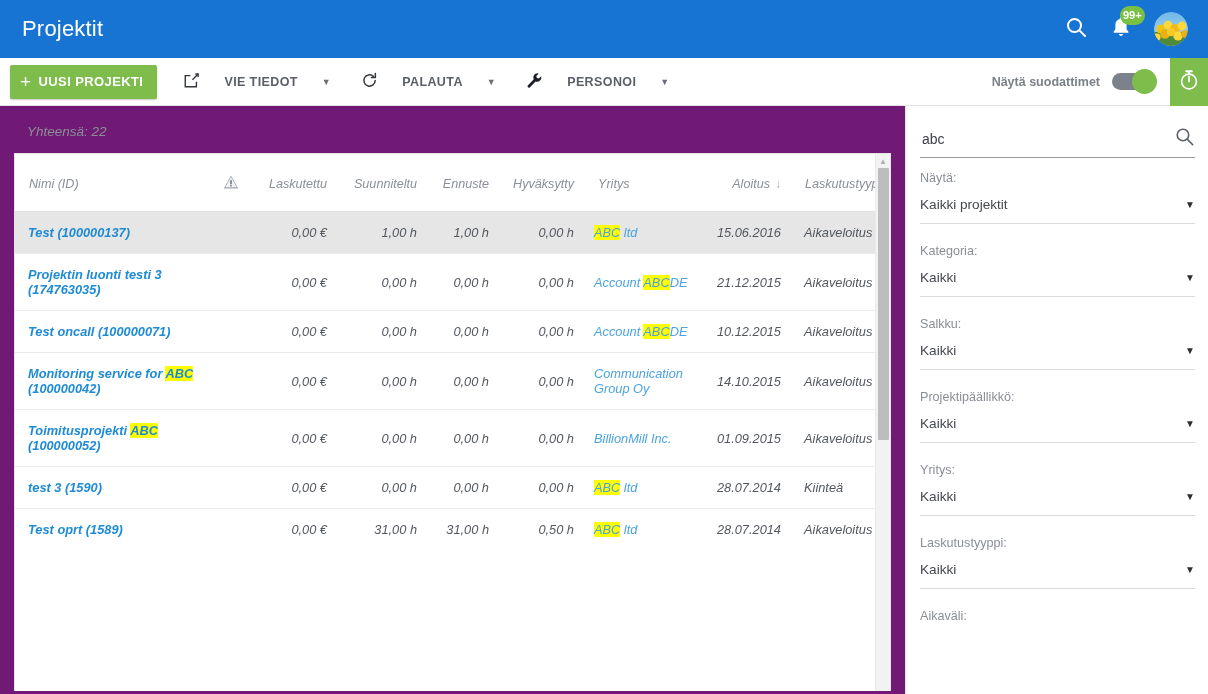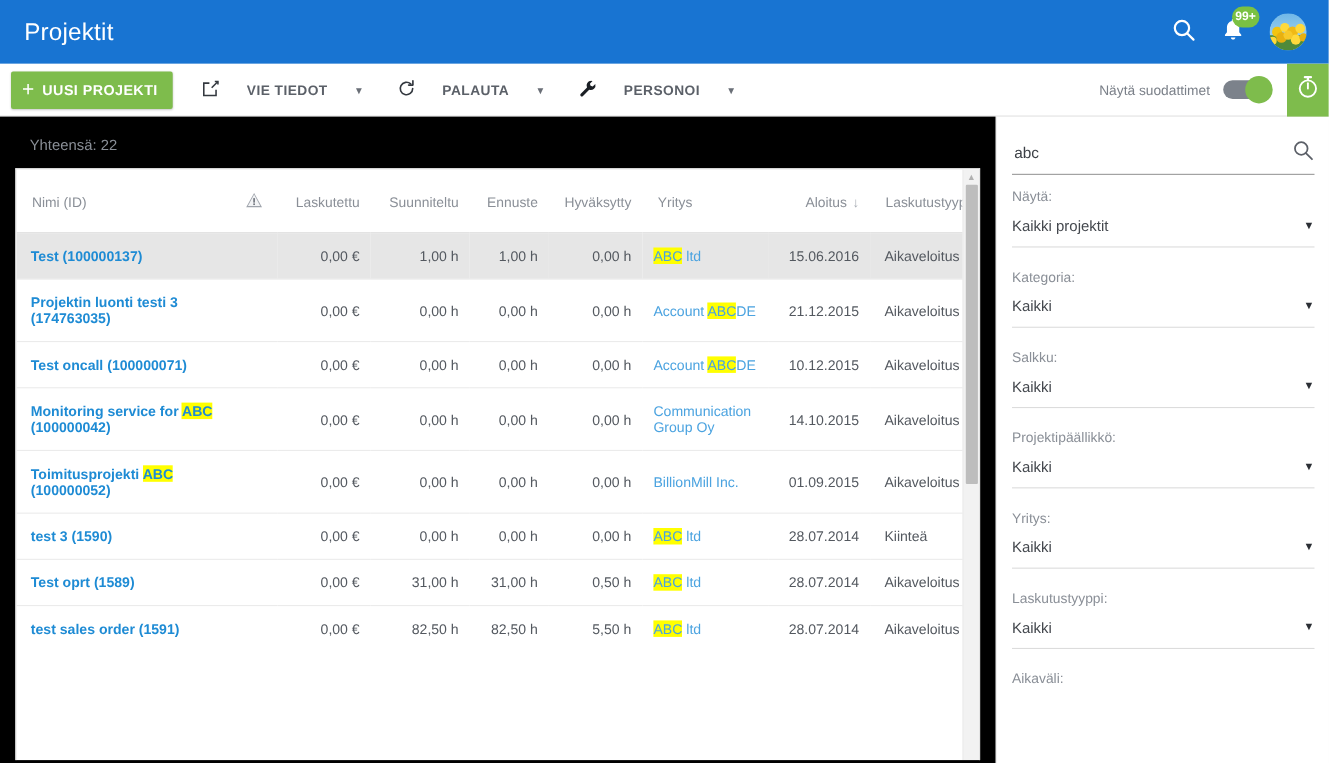--- a/index.html
+++ b/index.html
@@ -95,20 +95,21 @@
     letter-spacing: .4px;
     height: 34px;
     padding: 0 4px;
   }
   .caret { font-size: 9px; color: #6a6f77; }
   .toolbar-right {
     margin-left: auto;
     display: flex;
     align-items: center;
     height: 100%;
+    font-weight: bold;
   }
   .filt-label {
     font-size: 12.5px;
     color: #7b8089;
     margin-right: 12px;
   }
   .toggle {
     width: 42px; height: 17px;
     background: #7c828b;
     border-radius: 9px;
@@ -136,24 +137,25 @@
   .body {
     display: flex;
     height: calc(694px - 58px - 48px);
     background: #fafafa;
   }
 
   
   .content {
     flex: 1 1 auto;
     min-width: 0;
-    background: #000000;
+    background: #701a75;
     padding: 0 14px;
     position: relative;
     overflow: hidden;
+    font-style: italic;
   }
   .total-line {
     font-size: 13.5px;
     color: #8a8f97;
     padding: 18px 0 14px 13px;
   }
   .table-card {
     background: #ffffff;
     border: 1px solid #e4e4e4;
     border-bottom: none;
@@ -497,31 +499,20 @@
               <td>28.07.2014</td>
               <td class="left">Kiinteä</td>
             </tr>
             <tr>
               <td class="left name"><a>Test oprt (1589)</a></td>
               <td></td>
               <td>0,00 €</td>
               <td>31,00 h</td>
               <td>31,00 h</td>
               <td>0,50 h</td>
-              <td class="firm"><a><mark>ABC</mark> ltd</a></td>
-              <td>28.07.2014</td>
-              <td class="left">Aikaveloitus</td>
-            </tr>
-            <tr>
-              <td class="left name"><a>test sales order (1591)</a></td>
-              <td></td>
-              <td>0,00 €</td>
-              <td>82,50 h</td>
-              <td>82,50 h</td>
-              <td>5,50 h</td>
               <td class="firm"><a><mark>ABC</mark> ltd</a></td>
               <td>28.07.2014</td>
               <td class="left">Aikaveloitus</td>
             </tr>
           </tbody>
       </table>
 
       <div class="vscroll">
         <div class="up">▲</div>
         <div class="thumb"></div>

